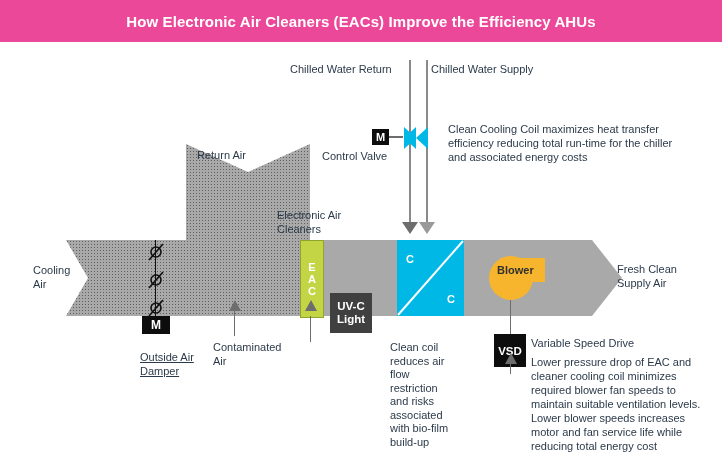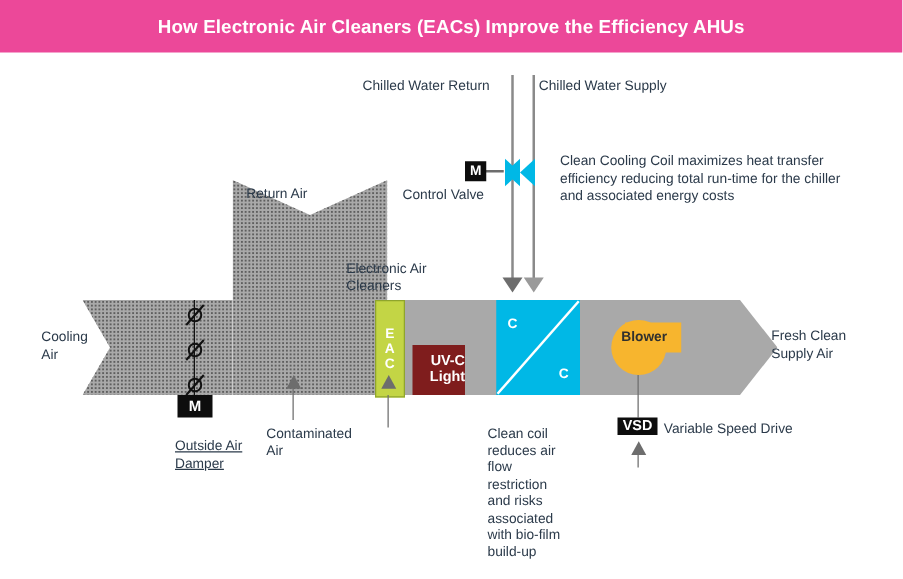--- a/index.html
+++ b/index.html
@@ -66,24 +66,25 @@
   
   .eac{
     position:absolute;background:#c3d545;border:1px solid #8fa52c;
     display:flex;align-items:center;justify-content:center;
   }
   .eac-letters{
     color:#ffffff;font-size:11px;font-weight:bold;line-height:12px;
     text-align:center;letter-spacing:.3px;
   }
   .uvc{
-    position:absolute;background:#7f1d1d;
+    position:absolute;background:#404040;
     display:flex;align-items:center;justify-content:center;
     color:#ffffff;font-size:11.5px;font-weight:bold;line-height:13.5px;
-    text-align:right;
+    text-align:center;
+    margin-top:17px;
   }
   .coil{
     position:absolute;background:#00b8e6;overflow:hidden;
   }
   .coil .diag{
     position:absolute;left:0;top:0;width:100%;height:100%;
   }
   .coil .c1,.coil .c2{
     position:absolute;color:#ffffff;font-size:11px;font-weight:bold;
   }
@@ -206,18 +207,19 @@
     <span class="c1">C</span>
     <span class="c2">C</span>
   </div>
   <div class="lbl" style="left:390px;top:341px;width:62px;">Clean coil reduces air flow restriction and risks associated with bio-film build-up</div>
 
   <div class="blower-scroll" style="left:500px;top:258px;width:45px;height:24px;"></div>
   <div class="blower-circle" style="left:489px;top:256px;width:44px;height:44px;"></div>
   <div class="blower-text" style="left:497px;top:264px;">Blower</div>
 
   <div class="stem" style="left:510px;top:300px;height:34px;"></div>
-  <div class="tag" style="left:494px;top:334px;width:32px;height:14px;font-size:11.5px;">VSD</div>
+  <div class="tag" style="left:494px;top:334px;width:32px;height:33px;font-size:11.5px;">VSD</div>
   <div class="lbl" style="left:531px;top:337px;">Variable Speed Drive</div>
   <div class="stem" style="left:510px;top:362px;height:12px;"></div>
   <div class="tri-up" style="left:505px;top:353px;"></div>
+  <div class="para" style="left:531px;top:355px;width:170px;">Lower pressure drop of EAC and cleaner cooling coil minimizes required blower fan speeds to maintain suitable ventilation levels. Lower blower speeds increases motor and fan service life while reducing total energy cost</div>
 
 </div>
 
 </body></html>

